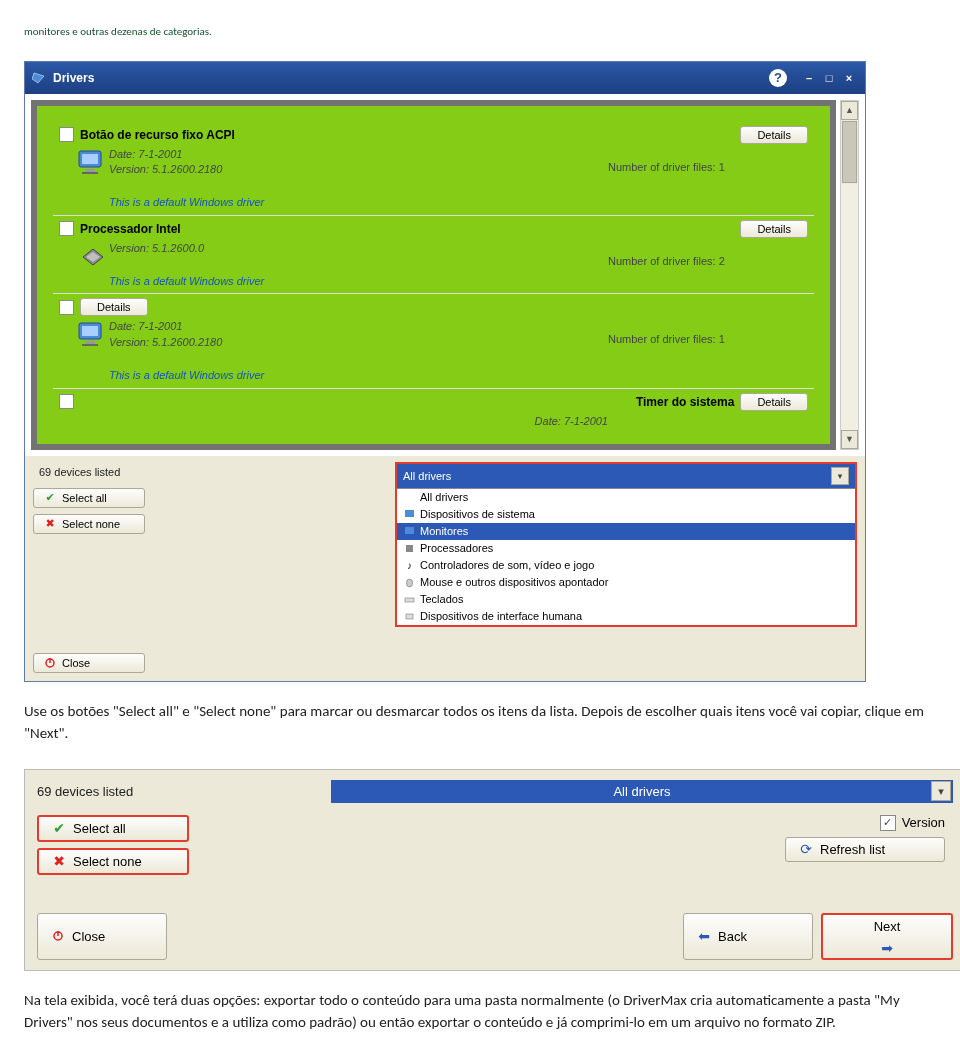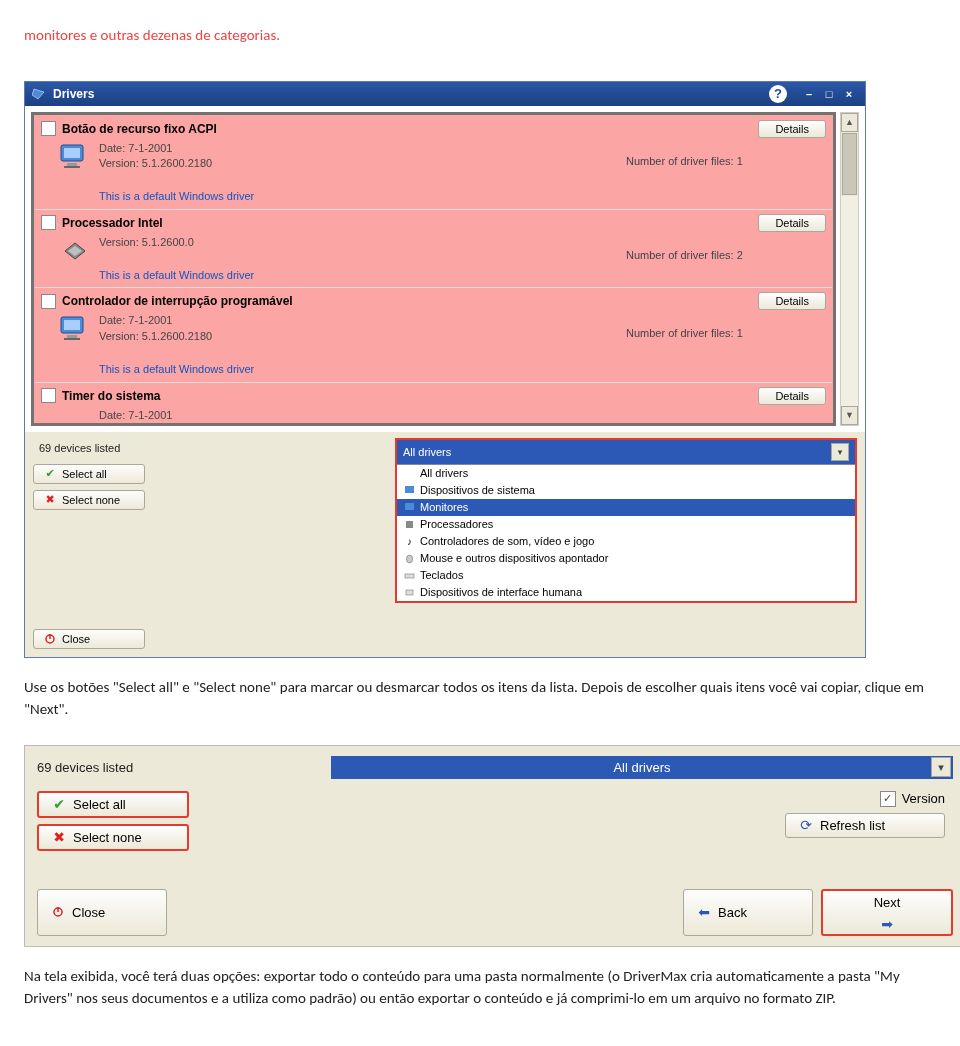--- a/index.html
+++ b/index.html
@@ -4,41 +4,41 @@
 <style>
   body {
     margin: 0;
     padding: 24px;
     font-family: Calibri, Arial, sans-serif;
     background: #fff;
     color: #000;
     width: 912px;
   }
   .doc-text {
-    font-size: 15px;
-    color: #ef4444;
+    font-size: 11px;
+    color: #14532d;
     line-height: 1.5;
-    margin: 0 0 34px 0;
+    margin: 0 0 20px 0;
   }
   .doc-text-black {
     font-size: 15px;
     color: #222;
     line-height: 1.5;
     margin: 18px 0;
   }
   .window {
     border: 1px solid #5d7aa8;
     width: 840px;
     background: #ece9d8;
     font-family: Tahoma, Arial, sans-serif;
     font-size: 11px;
   }
   .titlebar {
     background: linear-gradient(to bottom, #2c59a8 0%, #234b94 50%, #1d3f82 100%);
-    height: 24px;
+    height: 32px;
     display: flex;
     align-items: center;
     padding: 0 6px;
     color: #fff;
     font-weight: bold;
     font-size: 12px;
   }
   .title-icon {
     width: 16px;
     height: 16px;
@@ -70,24 +70,24 @@
     justify-content: center;
     font-size: 11px;
     font-weight: bold;
   }
   .driver-list-area {
     display: flex;
     background: #fff;
   }
   .driver-list {
     flex: 1;
-    border: 3px solid #737373;
+    border: 6px solid #737373;
     margin: 6px 4px 6px 6px;
-    background: #fca5a5;
-    padding: 1px;
+    background: #84cc16;
+    padding: 16px;
   }
   .scrollbar-v {
     width: 17px;
     background: #ece9d8;
     margin: 6px 6px 6px 0;
     border: 1px solid #ccc;
     position: relative;
     display: flex;
     flex-direction: column;
   }
@@ -161,22 +161,22 @@
     margin-top: 18px;
   }
   .driver-body-cols {
     display: flex;
     padding-left: 18px;
     margin-top: 2px;
   }
   .driver-body-cols .col1 {
     display: flex;
     align-items: flex-start;
-    gap: 8px;
     flex: 1;
+    font-style: italic;
   }
   .driver-body-cols .col2 {
     width: 200px;
     color: #444;
     padding-top: 14px;
   }
   .lower-panel {
     padding: 6px 8px 8px 8px;
   }
   .lower-row {
@@ -438,21 +438,20 @@
               <div class="driver-default">This is a default Windows driver</div>
             </div>
           </div>
           <div class="col2">Number of driver files: 2</div>
         </div>
       </div>
 
       <div class="driver-item">
         <div class="driver-header">
           <span class="driver-check"></span>
-          <span class="driver-title">Controlador de interrupção programável</span>
           <span class="details-btn">Details</span>
         </div>
         <div class="driver-body-cols">
           <div class="col1">
             <span class="device-icon">
               <svg width="32" height="32" viewBox="0 0 32 32">
                   <rect x="2" y="4" width="22" height="16" rx="2" fill="#4b8cd9" stroke="#234b94"></rect>
                   <rect x="5" y="7" width="16" height="10" fill="#a8cfff"></rect>
                   <rect x="8" y="22" width="10" height="3" fill="#999"></rect>
                   <rect x="5" y="25" width="16" height="2" fill="#666"></rect>
@@ -461,21 +460,21 @@
             <div class="driver-info">
               <div>Date: 7-1-2001</div>
               <div>Version: 5.1.2600.2180</div>
               <div class="driver-default">This is a default Windows driver</div>
             </div>
           </div>
           <div class="col2">Number of driver files: 1</div>
         </div>
       </div>
 
-      <div class="driver-item" style="border-bottom:none; padding-bottom:0;">
+      <div class="driver-item" style="border-bottom:none; padding-bottom:0;text-align:right;">
         <div class="driver-header">
           <span class="driver-check"></span>
           <span class="driver-title">Timer do sistema</span>
           <span class="details-btn">Details</span>
         </div>
         <div class="driver-body-cols" style="height:14px; overflow:hidden;">
           <div class="col1">
             <span class="device-icon"></span>
             <div class="driver-info">
               <div>Date: 7-1-2001</div>

